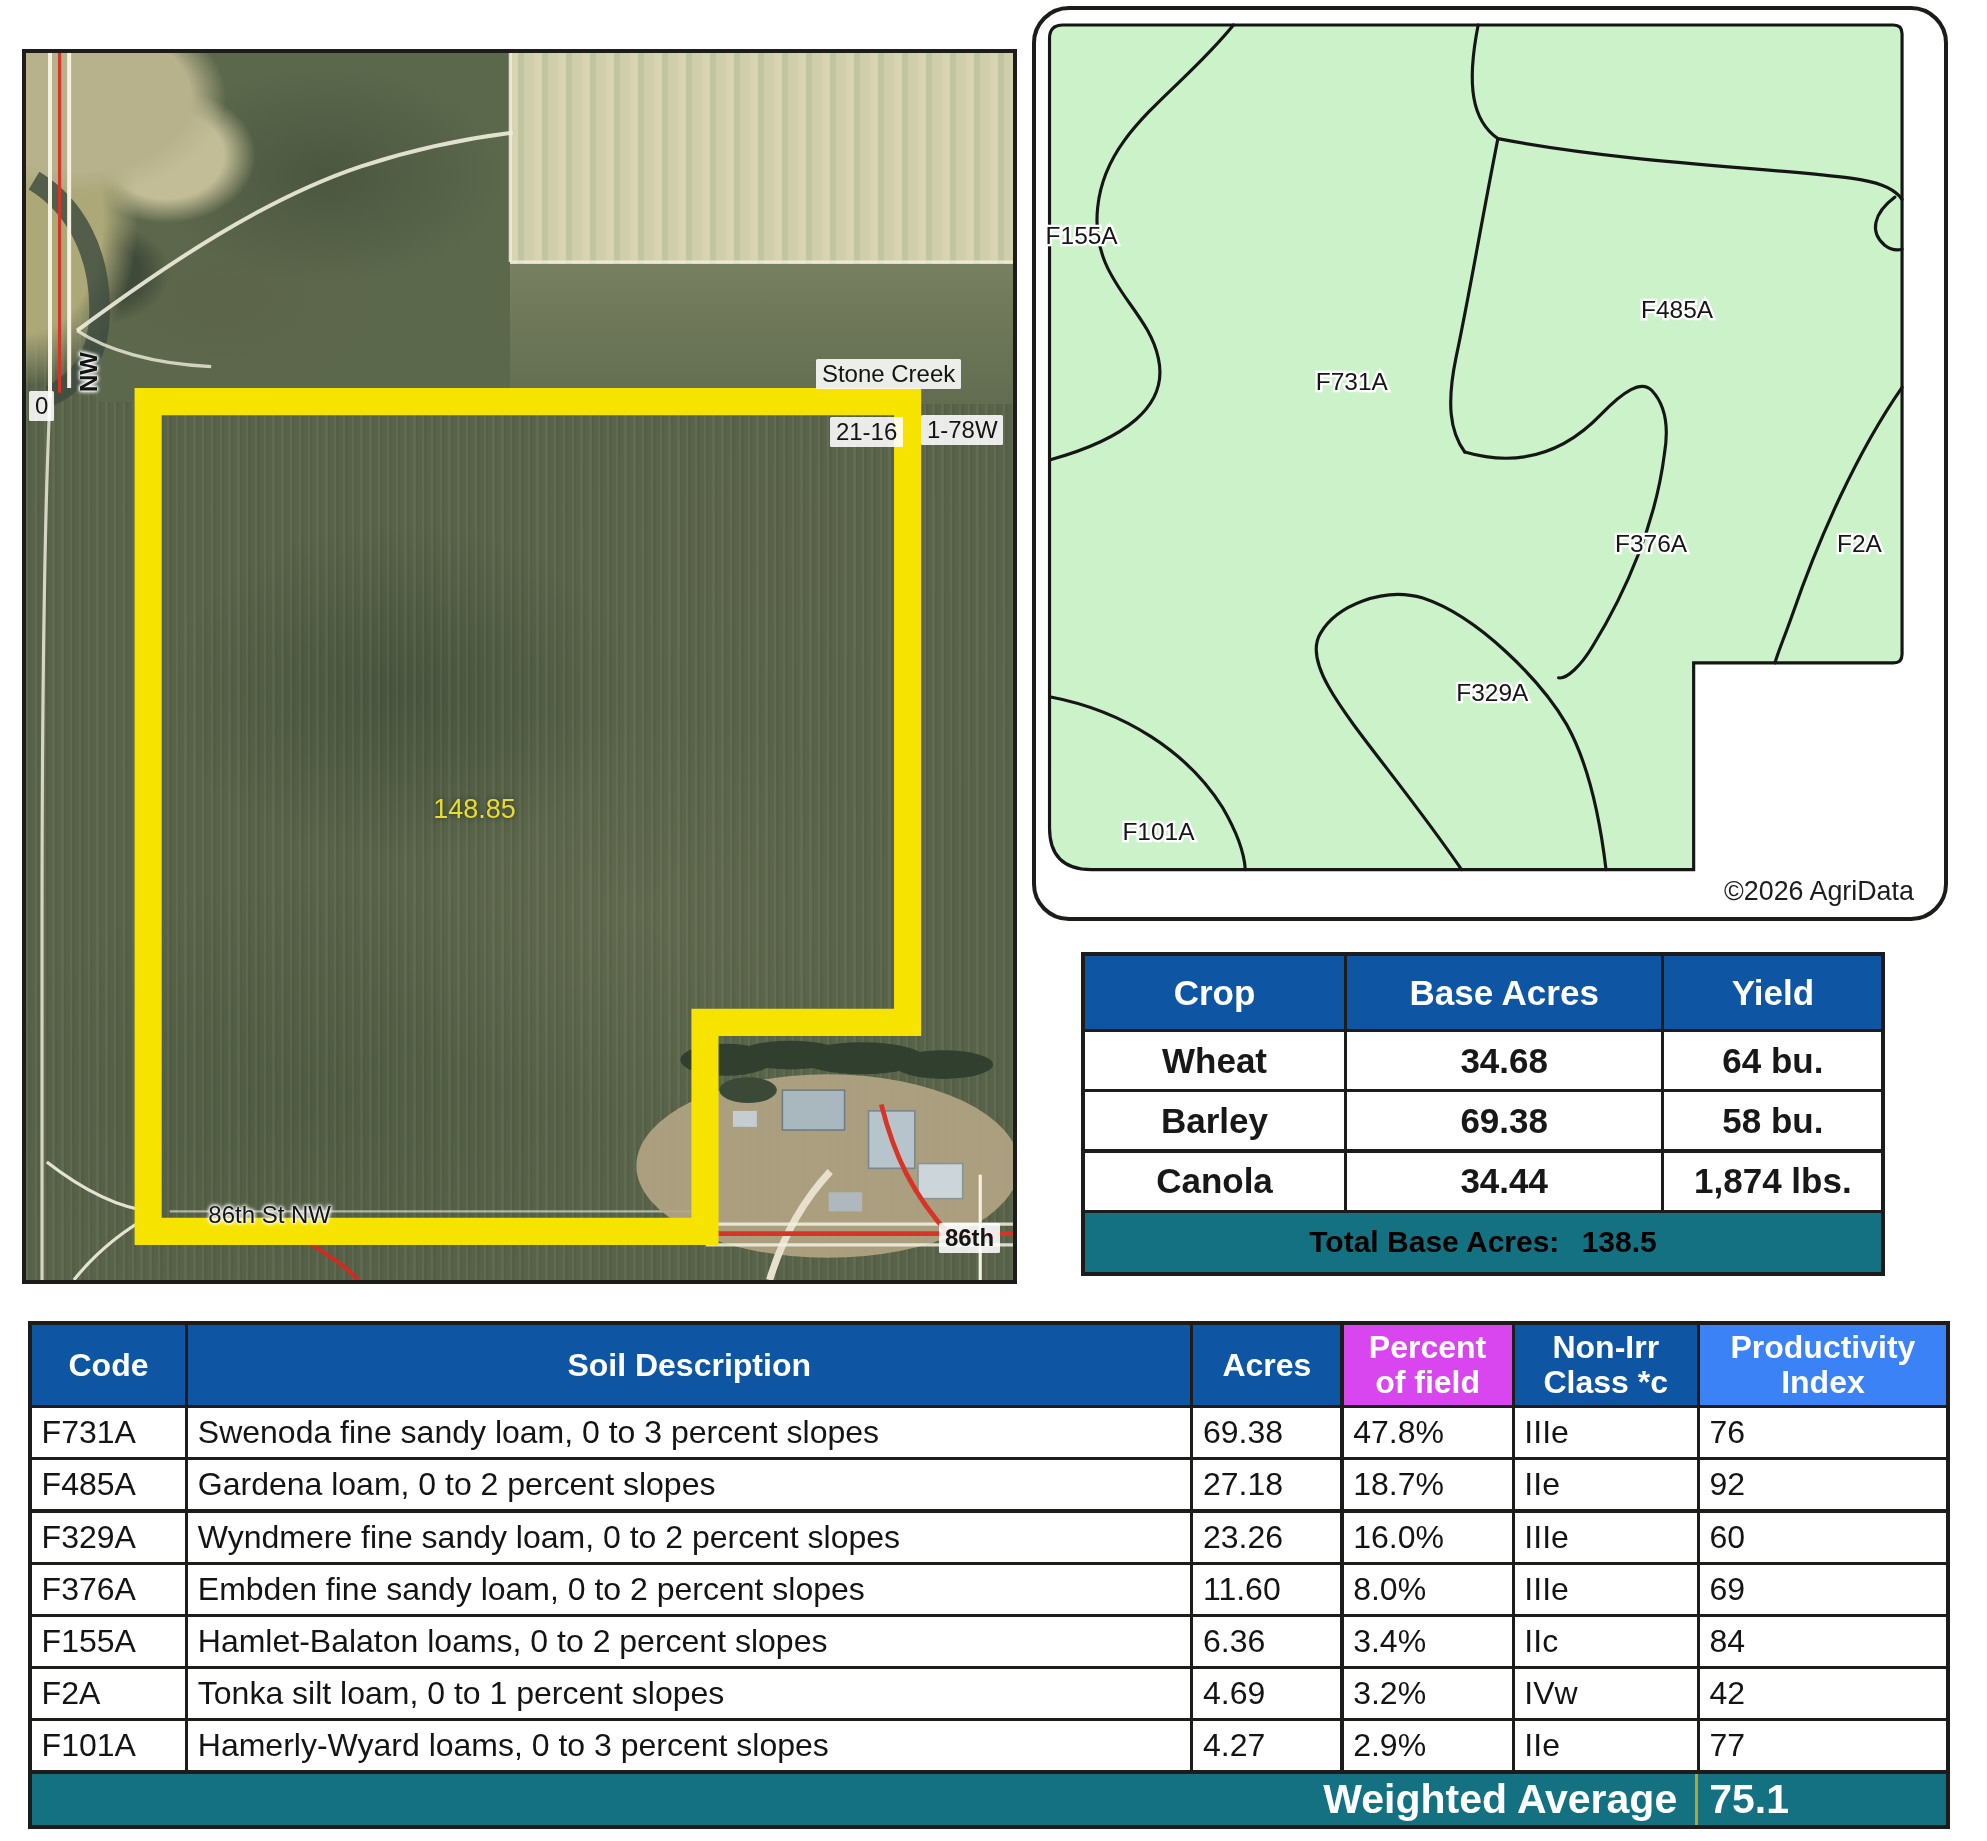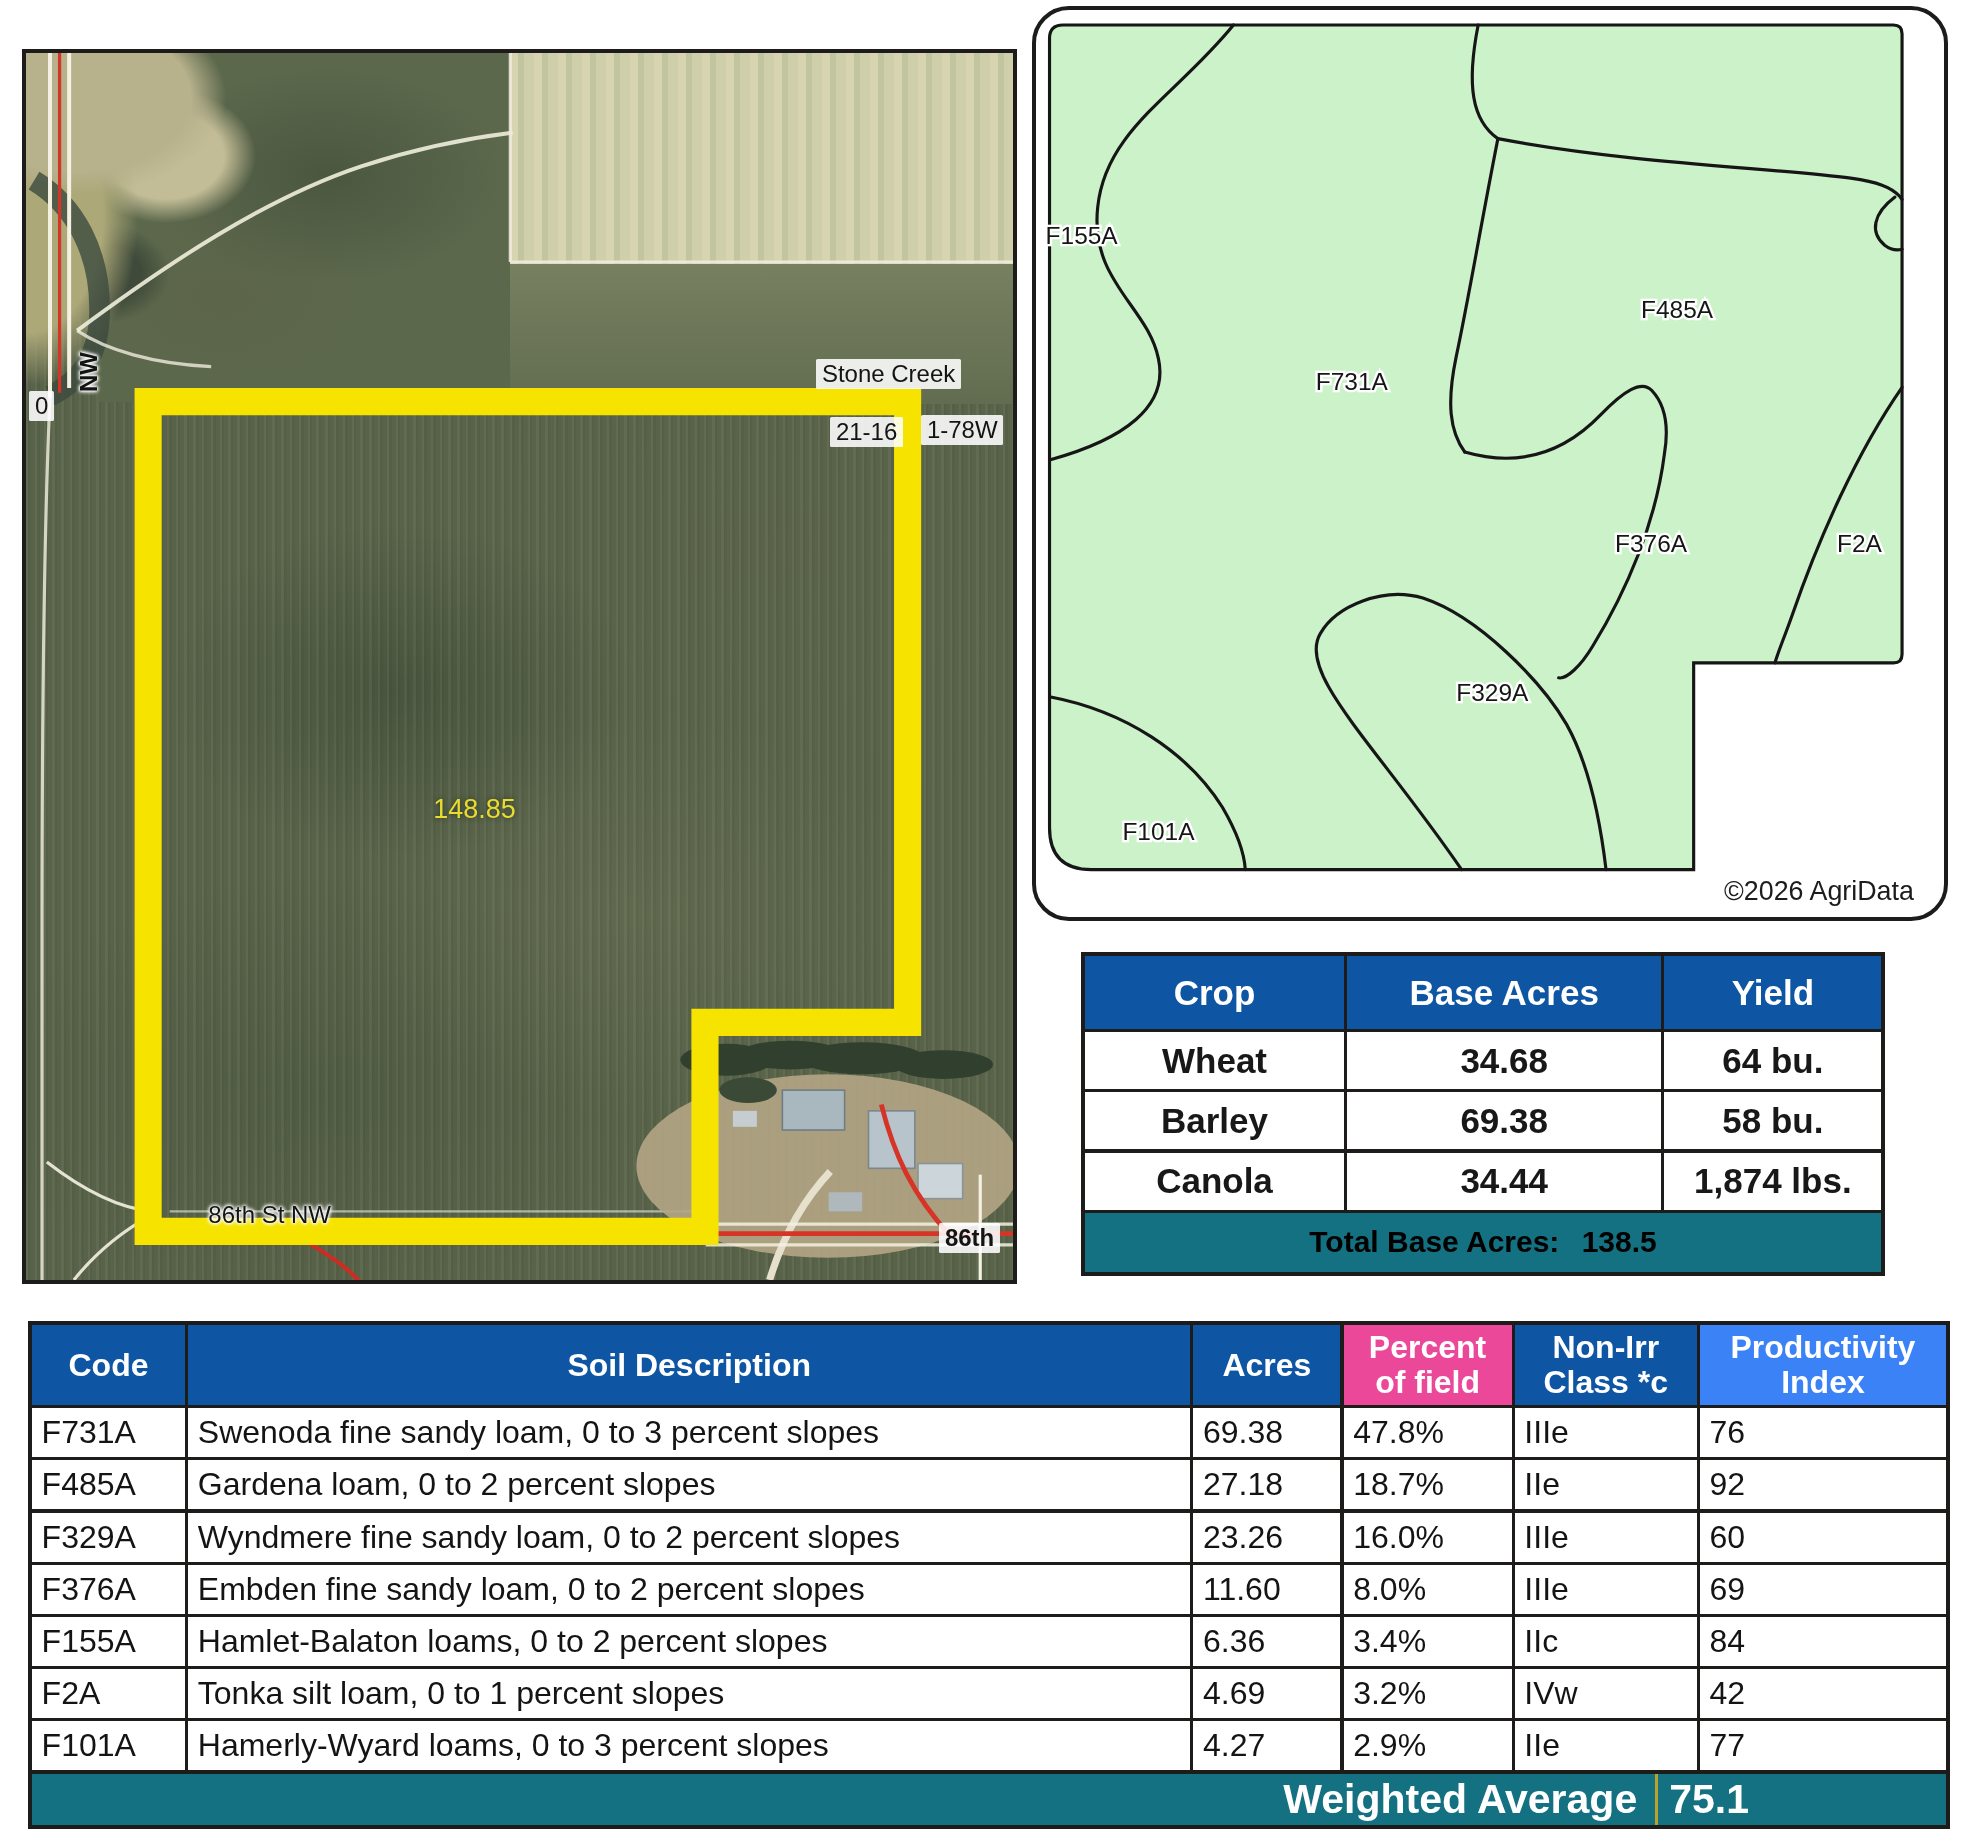--- a/index.html
+++ b/index.html
@@ -56,21 +56,21 @@
   .soiltable{position:absolute;left:28px;top:1321px;width:1914px;border:4px solid #1d1c1a;background:#1d1c1a;}
   .st-grid{display:grid;grid-template-columns:153px 1002px 147px 168px 182px 246px;gap:3.2px;background:#1d1c1a;}
   .st-h{height:80px;display:flex;align-items:center;justify-content:center;text-align:center;
         color:#fff;font-size:32px;font-weight:bold;line-height:1.08;padding:0 6.4px;box-sizing:border-box;}
   .st-c{height:49px;display:flex;align-items:center;background:#fff;color:#141414;font-size:32px;
         padding:0 9.6px;box-sizing:border-box;white-space:nowrap;overflow:hidden;}
   .st-footer{margin-top:3.2px;height:51px;display:flex;align-items:stretch;color:#fff;}
   .st-flabel{flex:1;display:flex;align-items:center;justify-content:flex-end;
         font-size:41px;font-weight:bold;padding-right:17.6px;}
   .st-fdiv{width:3.2px;}
-  .st-fvalue{width:288px;display:flex;align-items:center;font-size:41px;font-weight:bold;padding-left:11.2px;box-sizing:border-box;}
+  .st-fvalue{width:248px;display:flex;align-items:center;font-size:41px;font-weight:bold;padding-left:11.2px;box-sizing:border-box;}
 </style>
 </head>
 <body>
 
 <div class="canvas">
 
   <div class="photo">
     <div class="layer ph-base"></div>
     <div class="layer ph-rows"></div>
     <div class="layer ph-hill"></div>
@@ -177,21 +177,21 @@
       <span>Total Base Acres:</span>
       <span>138.5</span>
     </div>
   </div>
 
   <div class="soiltable">
     <div class="st-grid">
       <div class="st-h" style="background:#0E56A4;">Code</div>
       <div class="st-h" style="background:#0E56A4;">Soil Description</div>
       <div class="st-h" style="background:#0E56A4;">Acres</div>
-      <div class="st-h" style="background:#ec4899;">Percent of field</div>
+      <div class="st-h" style="background:#d946ef;">Percent of field</div>
       <div class="st-h" style="background:#0E56A4;">Non-Irr Class *c</div>
       <div class="st-h" style="background:#3b82f6;">Productivity Index</div>
 
       <div class="st-c">F731A</div>
       <div class="st-c">Swenoda fine sandy loam, 0 to 3 percent slopes</div>
       <div class="st-c">69.38</div>
       <div class="st-c">47.8%</div>
       <div class="st-c">IIIe</div>
       <div class="st-c">76</div>
 

